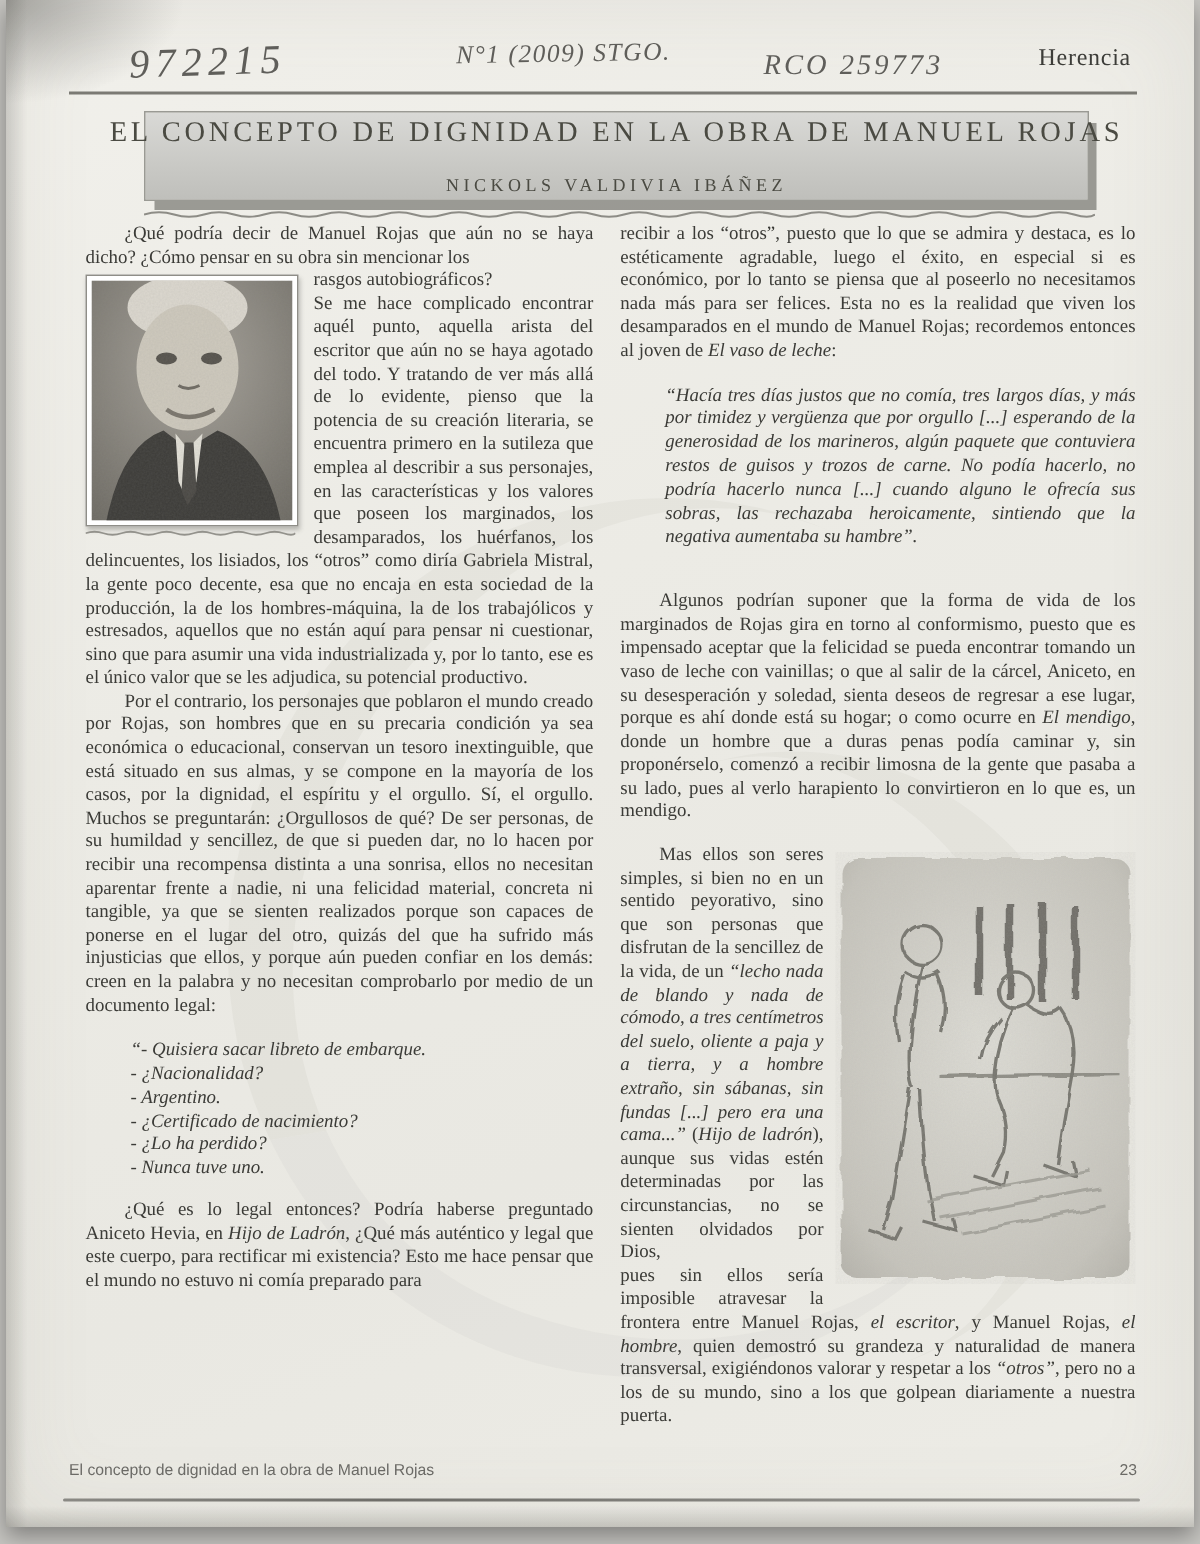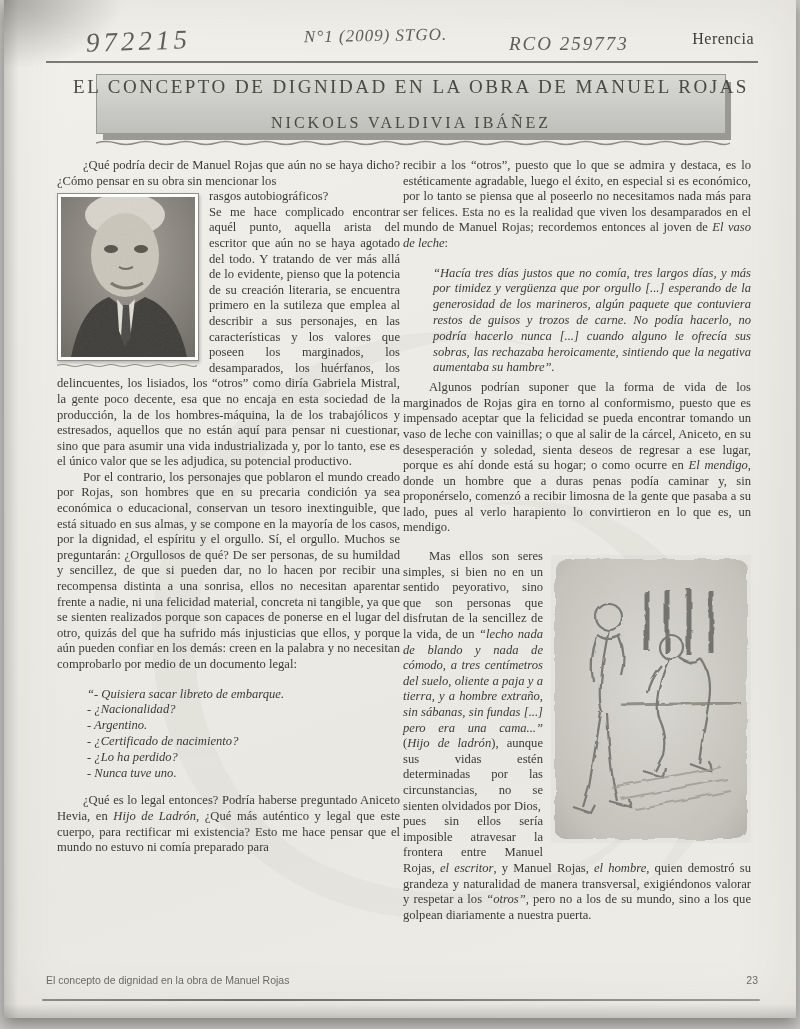--- a/index.html
+++ b/index.html
@@ -36,25 +36,25 @@
 
   
   .title-box{
     position:absolute;left:92px;top:74px;width:628px;height:58px;
     background:linear-gradient(180deg,#d9d9d6 0%,#c9c9c5 60%,#bfbfbb 100%);
     border:1px solid #9a9a94;
     box-shadow:6px 7px 0 -1px rgba(70,70,64,.5);
     display:flex;flex-direction:column;align-items:center;justify-content:center;
   }
   .title-line1{font-size:19px;letter-spacing:2.5px;color:#4a4a42;white-space:nowrap;}
-  .title-line2{font-size:16px;letter-spacing:3px;color:#4a4a42;margin-top:16px;}
+  .title-line2{font-size:12px;letter-spacing:3px;color:#4a4a42;margin-top:16px;}
   .title-squiggle{position:absolute;left:92px;top:140px;width:634px;height:6px;}
 
   
-  .cols{position:absolute;left:53px;top:158px;width:700px;display:flex;gap:3px;}
+  .cols{position:absolute;left:53px;top:148px;width:700px;display:flex;gap:18px;}
   .col{width:343px;font-size:12.6px;line-height:15.6px;color:#3b3b37;text-align:justify;}
   .col p{margin:0;}
   .ind{text-indent:26px;}
   .it{font-style:italic;}
 
   
   .photo-frame{
     float:left;width:142px;margin:4px 10px 2px 0;
   }
   .photo-frame .inner{
@@ -62,21 +62,21 @@
     box-shadow:1px 2px 3px rgba(60,60,55,.3);
   }
   .photo-frame svg{display:block;}
   .photo-squiggle{width:140px;height:5px;margin-top:2px;}
 
   
   .dialog{margin:14px 0 12px 30px;font-style:italic;}
   .dialog p{margin:0;line-height:15.8px;text-align:left;font-family:Liberation Serif, serif;}
 
   
-  .blockquote{margin:14px 0 4px 30px;font-style:italic;text-align:justify;line-height:15.8px;font-family:Liberation Serif, serif;}
+  .blockquote{margin:14px 0 27px 30px;font-style:italic;text-align:justify;line-height:15.8px;font-family:Liberation Serif, serif;}
   .gap{height:13px;}
 
   
   .sketch-frame{float:right;width:200px;margin:6px 0 4px 8px;}
   .sketch-frame svg{display:block;filter:blur(.3px);}
 
   
   .footer-text{position:absolute;left:42px;top:974px;width:712px;
     font-family:"Liberation Sans", sans-serif;font-size:10.5px;color:#6b6a66;
     display:flex;justify-content:space-between;}

